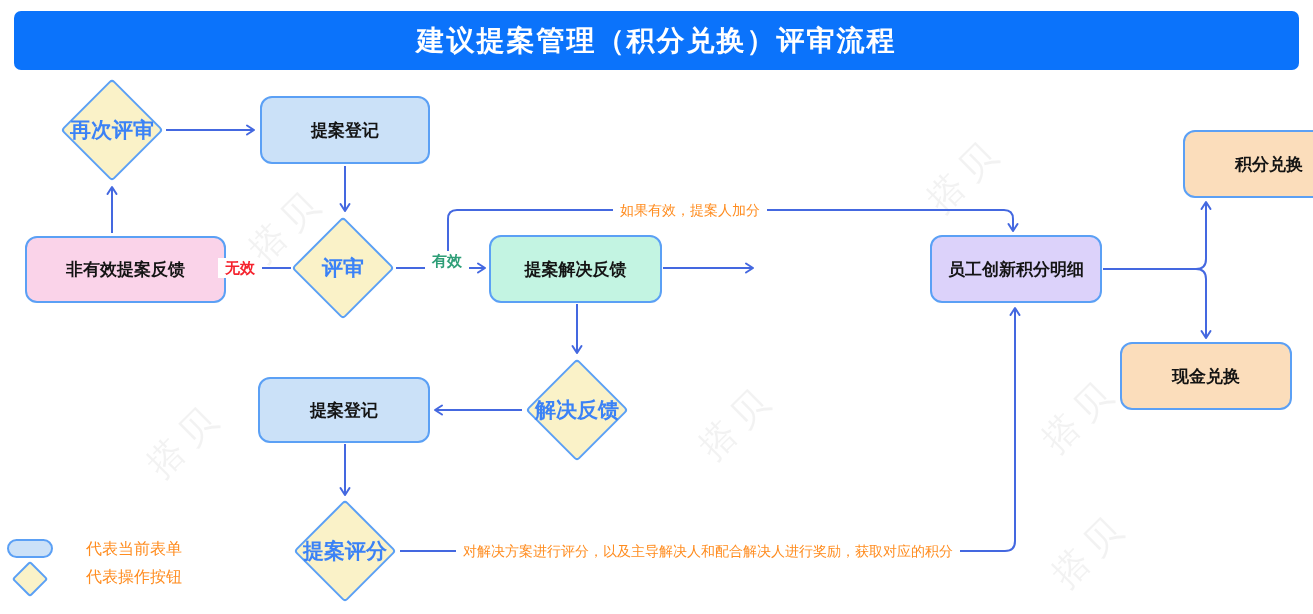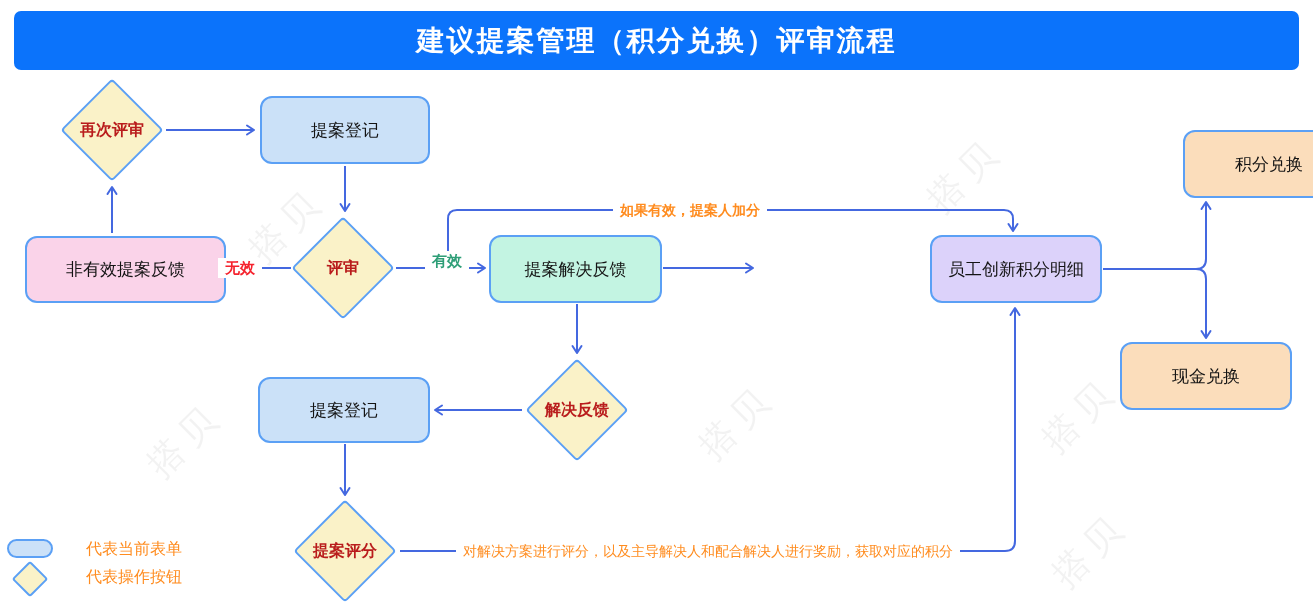--- a/index.html
+++ b/index.html
@@ -16,31 +16,31 @@
   .header{position:absolute;left:14px;top:11px;width:1285px;height:59px;
     background:var(--header-bg);border-radius:7px;display:flex;align-items:center;justify-content:center;}
   .header .title{color:var(--header-text);font-size:28px;font-weight:700;letter-spacing:2px;}
 
   svg.wires{position:absolute;left:0;top:0;width:1313px;height:614px;}
   svg.wires path.edge{fill:none;stroke:var(--line);stroke-width:2;}
   svg.wires .mk{fill:none;stroke:var(--line);stroke-width:2;stroke-linecap:round;stroke-linejoin:round;}
 
   .rect-node{position:absolute;border:2px solid var(--node-border);border-radius:12px;
     display:flex;align-items:center;justify-content:center;box-sizing:border-box;}
-  .rect-node .lbl{font-size:17px;font-weight:400;color:#141414;white-space:nowrap;}
+  .rect-node .lbl{font-size:17px;font-weight:700;color:#141414;white-space:nowrap;}
   .v-blue{background:var(--fill-blue);} .v-pink{background:var(--fill-pink);}
   .v-teal{background:var(--fill-teal);} .v-purple{background:var(--fill-purple);border-radius:12px;}
   .v-orange{background:var(--fill-orange);}
 
   .diamond-node{position:absolute;width:110px;height:110px;transform:translate(-50%,-50%);}
   .diamond-shape{position:absolute;left:50%;top:50%;width:73px;height:73px;
     transform:translate(-50%,-50%) rotate(45deg);background:var(--fill-yellow);
     border:2px solid var(--node-border);border-radius:4px;box-sizing:border-box;}
   .diamond-node .lbl{position:absolute;inset:0;display:flex;align-items:center;justify-content:center;
-    font-size:16px;font-weight:700;color:#b91c1c;white-space:nowrap;}
+    font-size:21px;font-weight:700;color:#3b82f6;white-space:nowrap;}
 
   .chip{position:absolute;transform:translate(-50%,-50%);background:#ffffff;padding:0 7px;
     white-space:nowrap;font-size:15px;font-weight:700;line-height:20px;}
   .chip-red{color:var(--label-red);} .chip-green{color:var(--label-green);}
   .chip-orange{color:var(--label-orange);font-weight:400;font-size:14px;}
 
   .legend-pill{position:absolute;left:7px;top:539px;width:46px;height:19px;box-sizing:border-box;
     border:2px solid var(--node-border);border-radius:10px;background:var(--fill-blue);}
   .legend-diamond{position:absolute;left:30px;top:579px;width:26px;height:26px;box-sizing:border-box;
     transform:translate(-50%,-50%) rotate(45deg);border:2px solid var(--node-border);
@@ -124,21 +124,21 @@
   </div>
   <div class="rect-node v-orange" style="left:1120px;top:342px;width:172px;height:68px;">
     <span class="lbl">现金兑换</span>
   </div>
   <div class="rect-node v-blue" style="left:258px;top:377px;width:172px;height:66px;">
     <span class="lbl">提案登记</span>
   </div>
 
   <div class="chip chip-red" style="left:240px;top:268px;text-align:right;">无效</div>
   <div class="chip chip-green" style="left:447px;top:261px;">有效</div>
-  <div class="chip chip-orange" style="left:690px;top:210px;font-weight:bold;">如果有效，提案人加分</div>
+  <div class="chip chip-orange" style="left:690px;top:210px;">如果有效，提案人加分</div>
   <div class="chip chip-orange" style="left:708px;top:551px;">对解决方案进行评分，以及主导解决人和配合解决人进行奖励，获取对应的积分</div>
 
   <div class="legend-pill"></div>
   <div class="legend-label" style="top:549px;">代表当前表单</div>
   <div class="legend-diamond"></div>
   <div class="legend-label" style="top:577px;">代表操作按钮</div>
 
 </div>
 
 </body></html>

